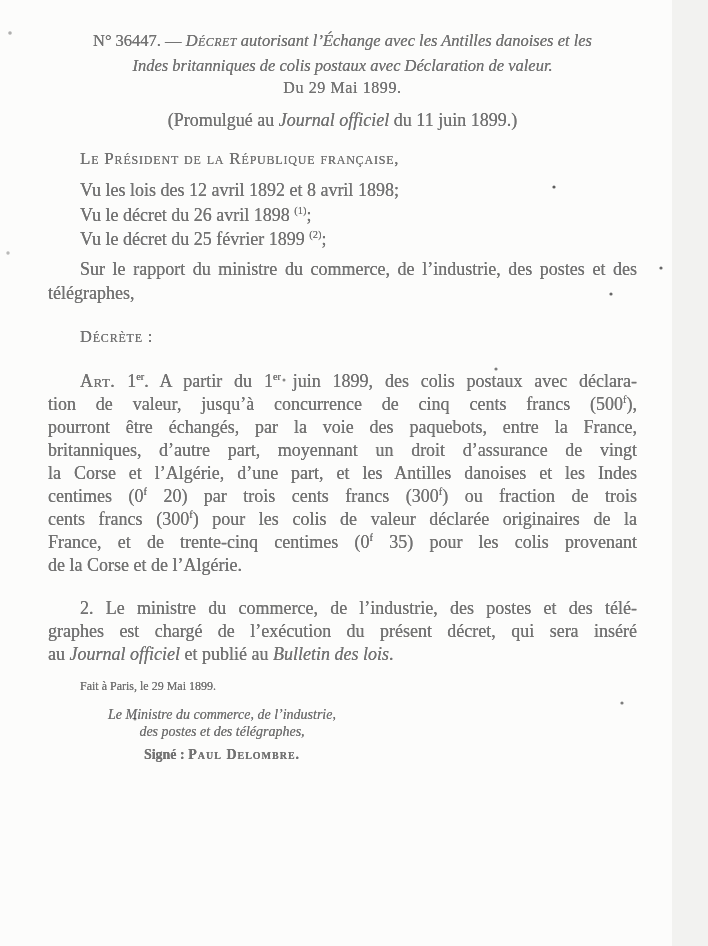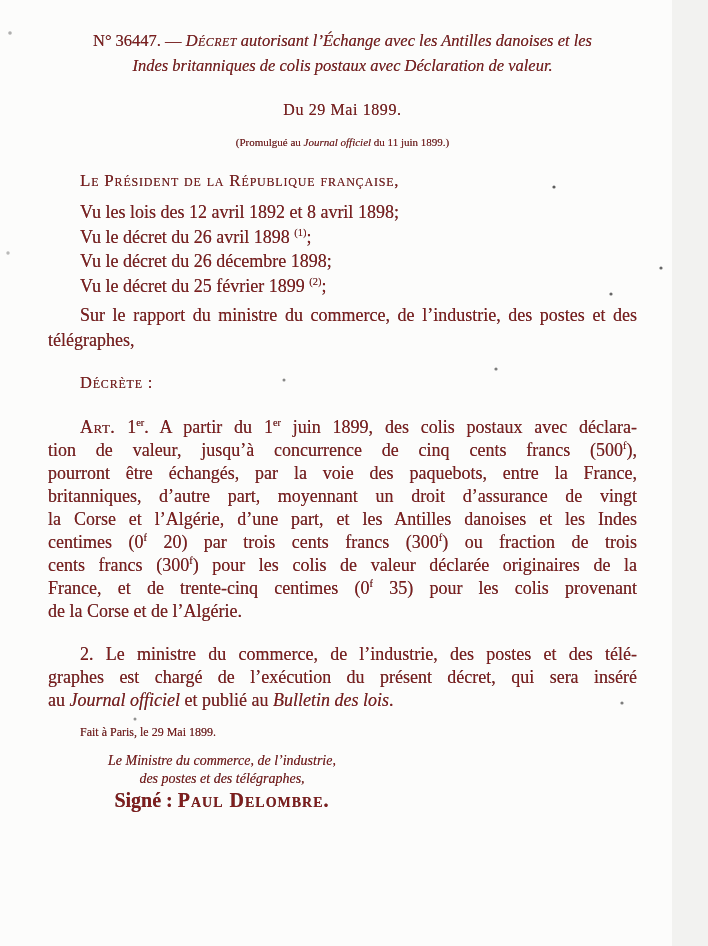--- a/index.html
+++ b/index.html
@@ -5,47 +5,46 @@
   html, body { margin: 0; padding: 0; }
   body {
     width: 708px; height: 946px;
     background: #f2f2f0;
     font-family: "Liberation Serif", "DejaVu Serif", serif;
   }
   .page {
     position: relative;
     width: 672px; height: 946px;
     background: #fcfcfb;
-    color: #7f1d1d;
+    color: #737373;
     overflow: hidden;
     text-shadow: 0 0 0.35px rgba(25,25,25,0.65);
   }
   .content { padding: 28px 35px 0 48px; }
 
   
   .title-block {
     text-align: center;
     font-style: italic;
     font-size: 16.5px;
     line-height: 25px;
     margin-top: 0;
   }
   .title-num { font-style: normal; }
   .title-decret { font-variant: small-caps; letter-spacing: 0.4px; }
 
   .date-line {
     text-align: center;
     font-size: 16px;
     letter-spacing: 0.6px;
-    margin-top: 22px;
     line-height: 20px;
   }
   .promulgation {
     text-align: center;
-    font-size: 11px;
+    font-size: 18px;
     margin-top: 13px;
     line-height: 19px;
   }
 
   .salutation {
     font-variant: small-caps;
     font-size: 17px;
     letter-spacing: 0.8px;
     text-indent: 32px;
     margin-top: 18px;
@@ -93,21 +92,21 @@
     text-align: center;
   }
   .minister-title {
     font-style: italic;
     font-weight: normal;
     font-size: 14px;
     line-height: 17.5px;
   }
   .sig-minister {
     margin-top: 3px;
-    font-size: 20px;
+    font-size: 14px;
     font-weight: bold;
     line-height: 21px;
   }
 
   .footnotes {
     position: absolute;
     left: 0; top: 858px;
     width: 708px;
     padding-left: 34px;
     box-sizing: border-box;
@@ -154,21 +153,20 @@
 
     <div class="date-line">Du 29 Mai 1899.</div>
 
     <div class="promulgation"><span>(Promulgué au </span><span class="seg-it">Journal officiel</span><span> du 11 juin 1899.)</span></div>
 
     <div class="salutation">Le Président de la République française,</div>
 
     <div class="recitals">
       <div class="recital-line"><span>Vu les lois des 12 avril 1892 et 8 avril 1898;</span></div>
       <div class="recital-line"><span>Vu le décret du 26 avril 1898 </span><span class="seg-sup">(1)</span><span>;</span></div>
-      <div class="recital-line"><span>Vu le décret du 26 décembre 1898;</span></div>
       <div class="recital-line"><span>Vu le décret du 25 février 1899 </span><span class="seg-sup">(2)</span><span>;</span></div>
     </div>
 
     <div class="report">
       <div class="l1">Sur le rapport du ministre du commerce, de l’industrie, des postes et des</div>
       <div class="l2">télégraphes,</div>
     </div>
 
     <div class="decree-heading">Décrète :</div>
 

